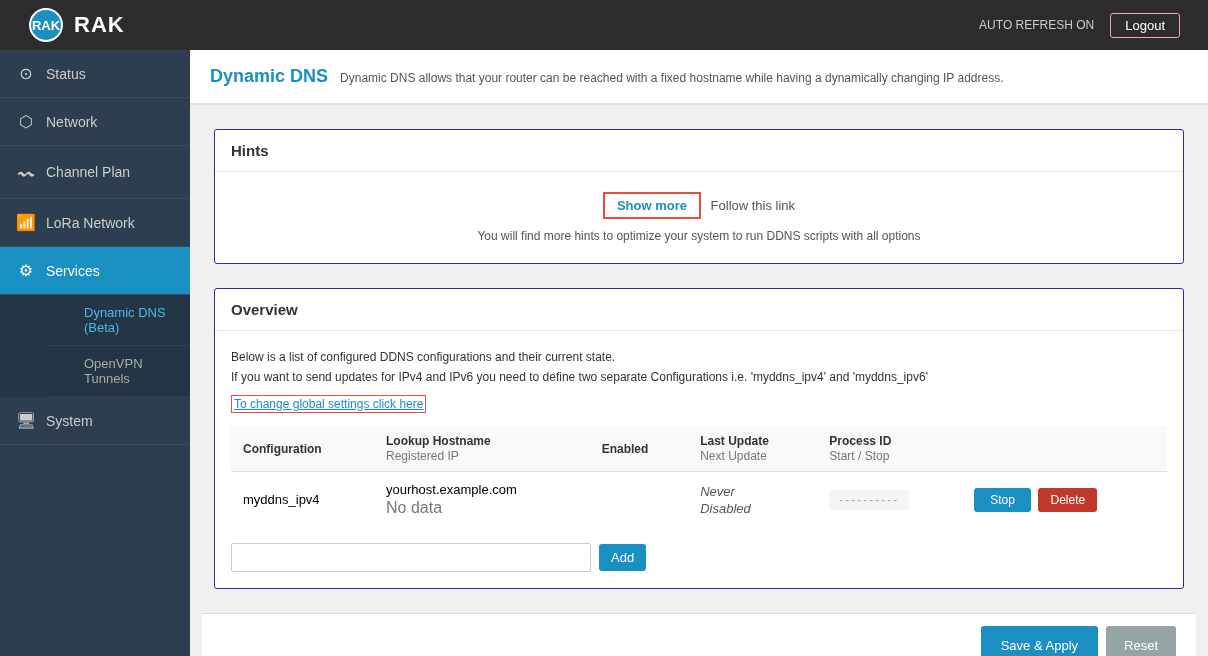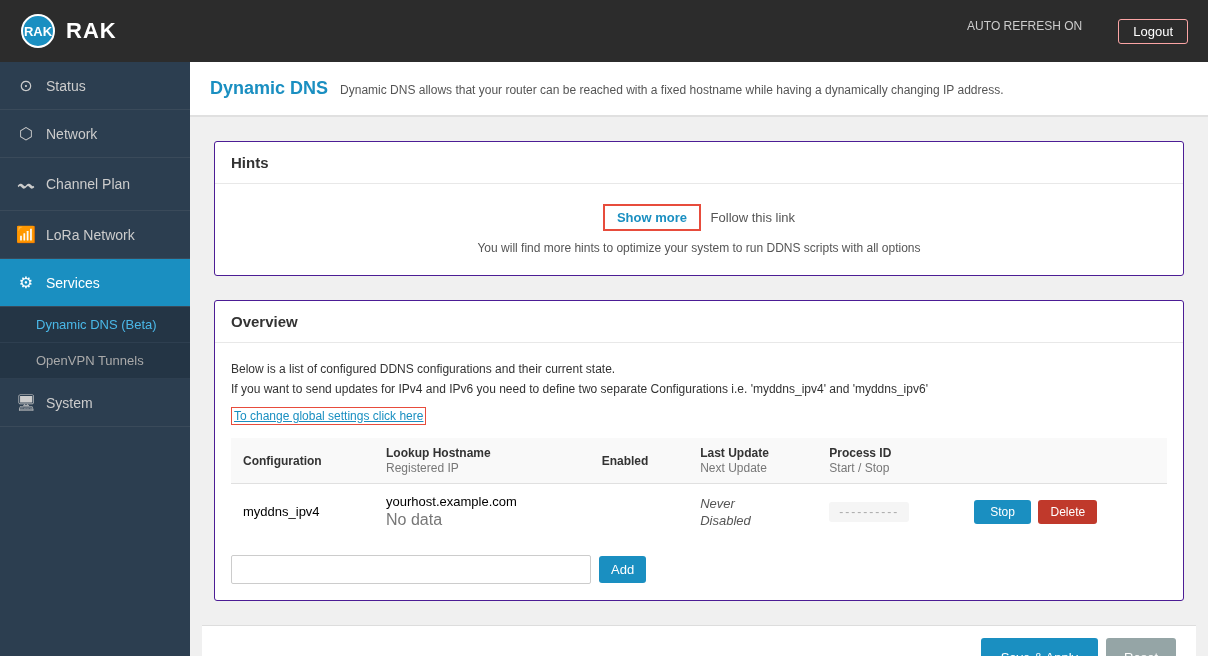--- a/index.html
+++ b/index.html
@@ -5,42 +5,43 @@
     * { box-sizing: border-box; margin: 0; padding: 0; }
     body { font-family: 'Segoe UI', Arial, sans-serif; font-size: 13px; background: #f0f0f0; display: flex; flex-direction: column; height: 656px; overflow: hidden; }
 
     
     .topbar {
       background: #2c2c2c;
       color: #fff;
       display: flex;
       align-items: center;
       justify-content: space-between;
-      padding: 0 20px;
-      height: 62px;
+      padding: 0 28px;
+      height: 50px;
       flex-shrink: 0;
     }
     .topbar-logo {
       display: flex;
       align-items: center;
       gap: 10px;
     }
     .logo-icon {
       width: 36px;
       height: 36px;
     }
     .logo-text {
       font-size: 22px;
       font-weight: bold;
       color: #fff;
       letter-spacing: 1px;
     }
     .topbar-right {
       display: flex;
-      gap: 36px;
+      align-items: center;
+      gap: 16px;
     }
     .auto-refresh {
       font-size: 12px;
       color: #ccc;
     }
     .logout-btn {
       background: transparent;
       border: 1px solid #fca5a5;
       color: #fff;
       padding: 4px 14px;
@@ -85,20 +86,21 @@
     }
     .sidebar-sub {
       background: #243545;
     }
     .sidebar-sub-item {
       padding: 10px 16px 10px 36px;
       cursor: pointer;
       color: #aaa;
       font-size: 13px;
       border-bottom: 1px solid #2e3f50;
+      margin-left: 48px;
     }
     .sidebar-sub-item.active { color: #4ab8e8; }
 
     
     .main {
       flex: 1;
       overflow-y: auto;
       background: #f0f0f0;
       padding: 0;
     }

